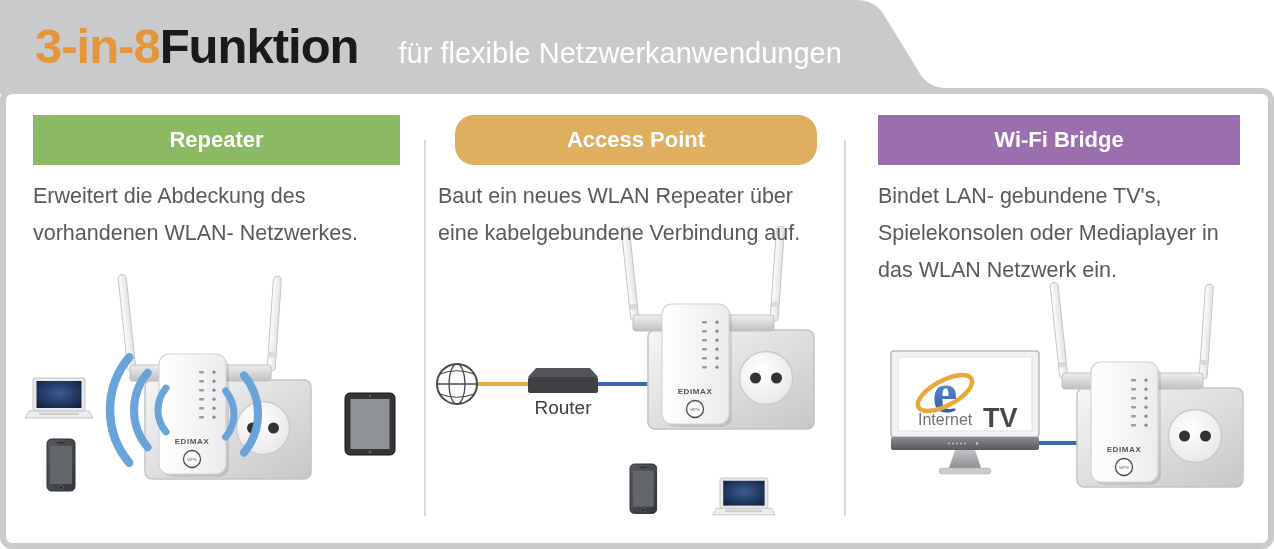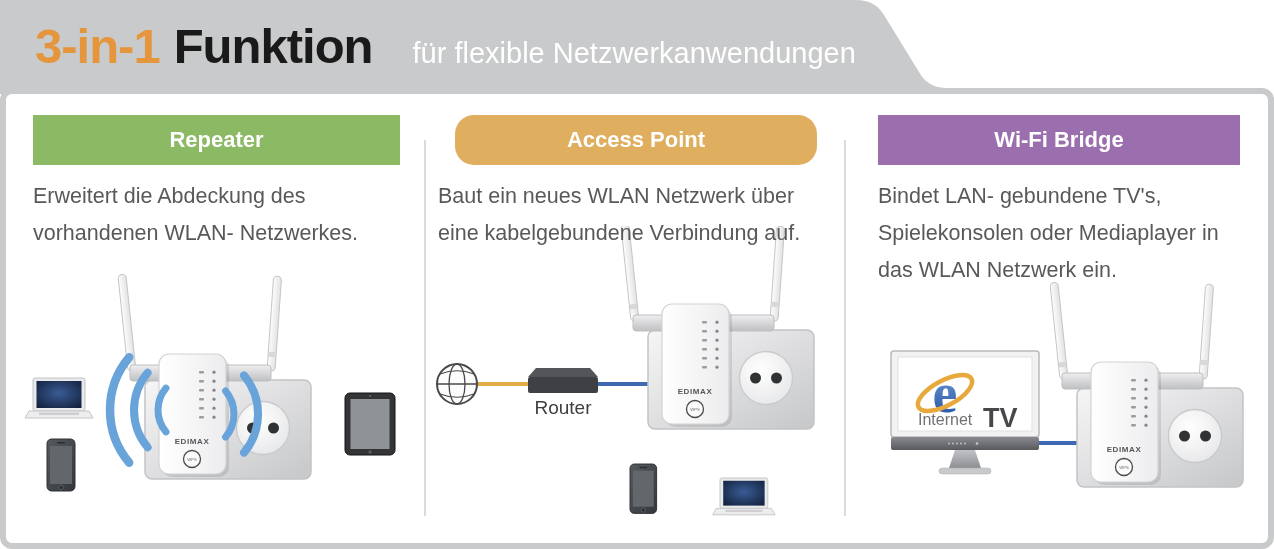--- a/index.html
+++ b/index.html
@@ -5,21 +5,21 @@
   html,body{margin:0;padding:0;background:#fff;}
   .stage{position:relative;width:1274px;height:549px;overflow:hidden;
          font-family:"Liberation Sans",sans-serif;background:#fff;}
   
   .content-box{position:absolute;left:0;top:88px;width:1262px;height:449px;
                border:6px solid #C9CACB;border-radius:12px;background:#fff;z-index:0;}
   
   .banner-svg{position:absolute;left:0;top:0;z-index:1;}
   .banner-text{position:absolute;left:35px;top:18px;z-index:2;display:flex;align-items:baseline;white-space:nowrap;}
   .title-hl{font-size:49px;font-weight:bold;color:#E5953C;letter-spacing:-1px;}
-  .title-rest{font-size:49px;font-weight:bold;color:#1A1A1A;margin-left:14px;letter-spacing:-1px;}
+  .title-rest{font-size:49px;font-weight:bold;color:#1A1A1A;letter-spacing:-1px;}
   .subtitle{font-size:29px;color:#FFFFFF;margin-left:40px;}
   
   .bar{position:absolute;top:115px;height:50px;z-index:3;display:flex;align-items:center;justify-content:center;}
   .bar span{color:#fff;font-weight:bold;font-size:22px;}
   .bar1{left:33px;width:367px;background:#8CB963;}
   .bar2{left:455px;width:362px;background:#DFAE5E;border-radius:19px;}
   .bar3{left:878px;width:362px;background:#9B6FAE;}
   
   .desc{position:absolute;top:178px;z-index:5;color:#58595B;font-size:21.5px;line-height:37px;}
   .desc1{left:33px;width:390px;}
@@ -144,21 +144,21 @@
         <circle cx="14" cy="48.5" r="2.2" fill="#2A2D30" stroke="#77797C" stroke-width="0.6"></circle>
       </g>
     </defs>
   </svg>
 
   <svg class="banner-svg" width="1274" height="94">
     <path d="M0 0 H856 Q875 0 884 15 L919 72 Q927 87 945 88 L945 94 H0 Z" fill="#C9CACB"></path>
   </svg>
 
   <div class="banner-text">
-    <span class="title-hl">3-in-1</span>
+    <span class="title-hl">3-in-8</span>
     <span class="title-rest">Funktion</span>
     <span class="subtitle">für flexible Netzwerkanwendungen</span>
   </div>
 
   <div class="content-box"></div>
 
   <div class="divider div1"></div>
   <div class="divider div2"></div>
 
   <div class="bar bar1">
@@ -169,21 +169,21 @@
   </div>
   <div class="bar bar3">
     <span>Wi-Fi Bridge</span>
   </div>
 
   <div class="desc desc1">
     <div>Erweitert die Abdeckung des</div>
     <div>vorhandenen WLAN- Netzwerkes.</div>
   </div>
   <div class="desc desc2">
-    <div>Baut ein neues WLAN Netzwerk über</div>
+    <div>Baut ein neues WLAN Repeater über</div>
     <div>eine kabelgebundene Verbindung auf.</div>
   </div>
   <div class="desc desc3">
     <div>Bindet LAN- gebundene TV's,</div>
     <div>Spielekonsolen oder Mediaplayer in</div>
     <div>das WLAN Netzwerk ein.</div>
   </div>
 
   <svg id="illus1" class="illus" width="412" height="292" viewBox="8 250 412 292">
     <use href="#laptop" x="33" y="378"></use>

